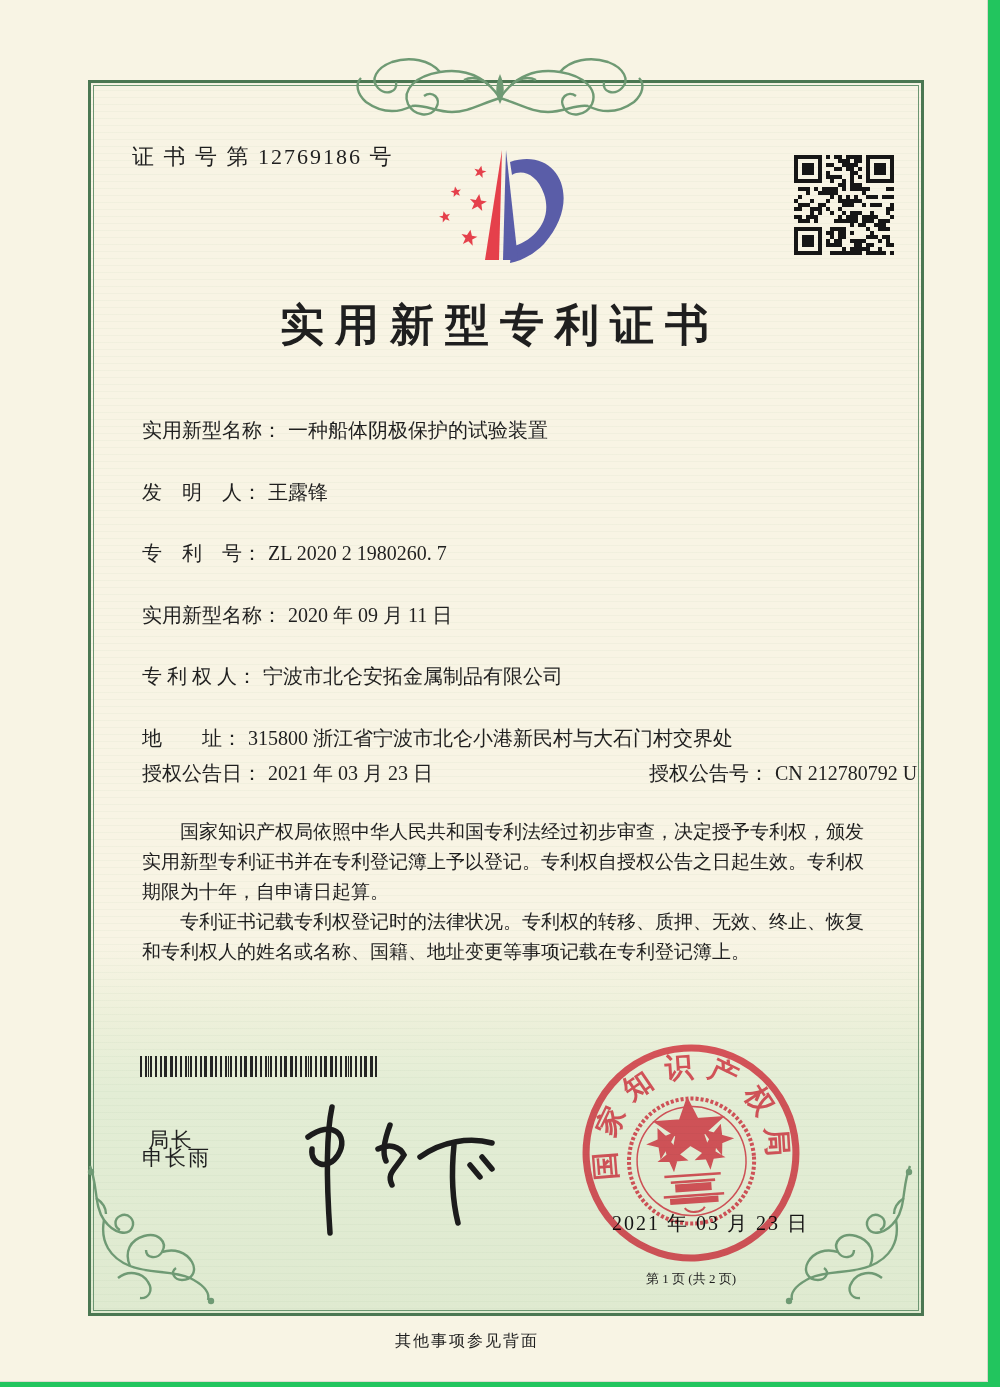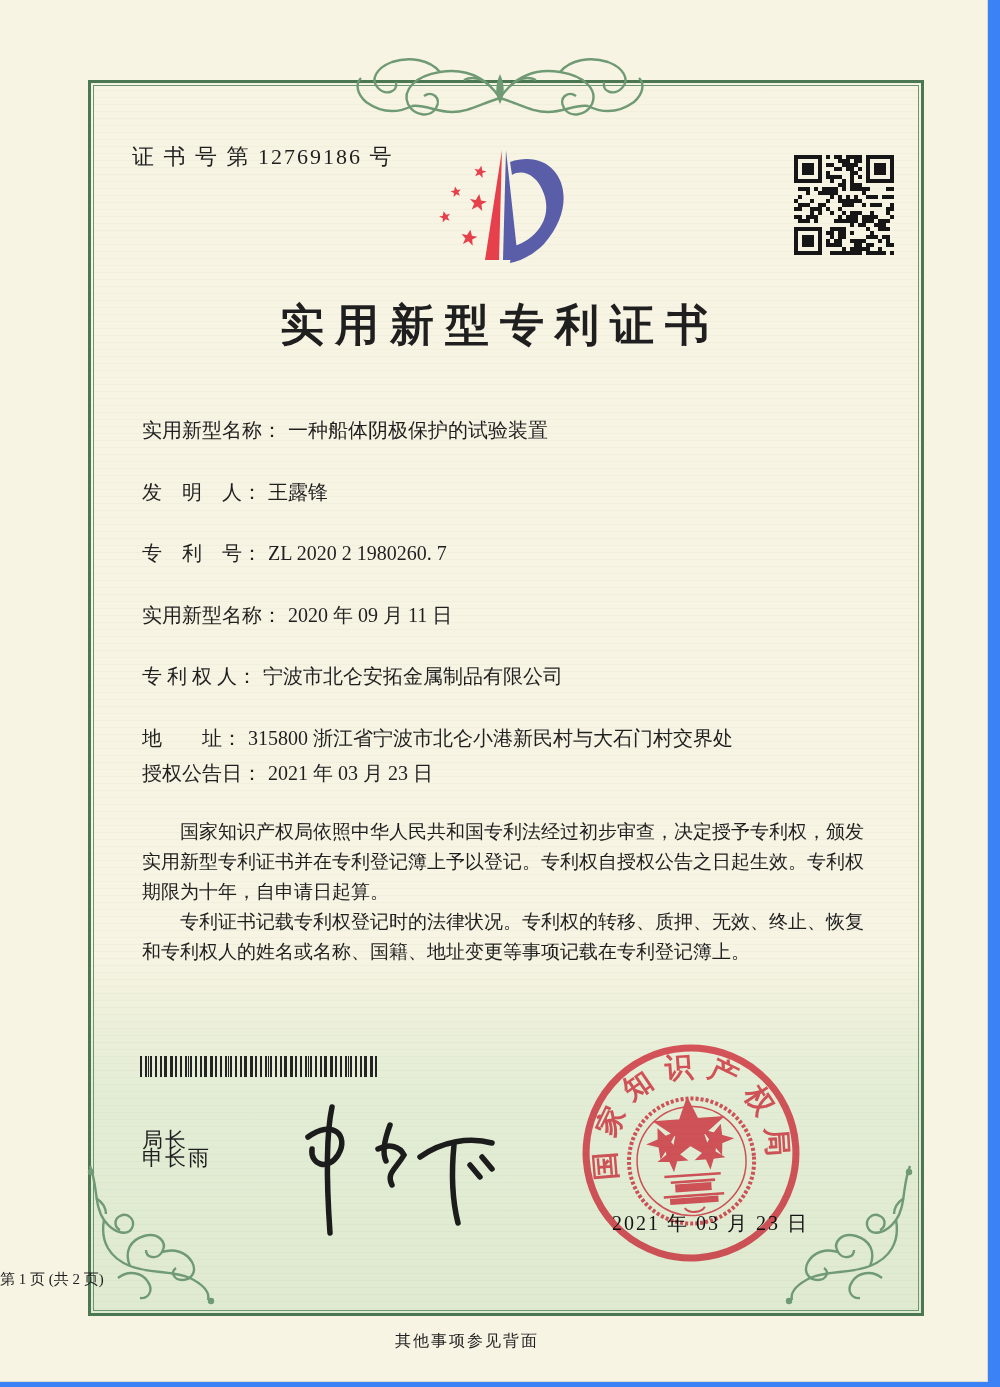--- a/index.html
+++ b/index.html
@@ -1,16 +1,16 @@
 <!DOCTYPE html>
 <html><head>
 <meta charset="utf-8">
 <style>
   html,body{margin:0;padding:0;background:#ffffff;}
-  .page{position:relative;width:1000px;height:1387px;background:#3b82f6;overflow:hidden;
+  .page{position:relative;width:1000px;height:1387px;background:#22c55e;overflow:hidden;
         font-family:"Liberation Serif","DejaVu Serif",serif;color:#1f1f1f;}
   .paper{position:absolute;left:0;top:0;width:987px;height:1381px;background:#f8f4e4;
          border-right:1px solid #d8d5ca;border-bottom:1px solid #dedbd0;}
   
   .frame{position:absolute;left:88px;top:80px;width:830px;height:1230px;
          border:3px solid #4b7752;
          background:linear-gradient(180deg,#f8f4e4 0%,#f8f4e4 70%,#edf0da 76%,#e3edd5 82%,#dfead0 100%);}
   .frame-inner{position:absolute;inset:2px;border:1px solid #6c9672;pointer-events:none;}
   .guilloche{position:absolute;inset:0;
          background:repeating-linear-gradient(180deg,rgba(120,160,120,0.10) 0 1px,transparent 1px 7px);
@@ -25,27 +25,27 @@
   .field-value{display:inline-block;margin-left:6px;}
   .grant-no-group{position:absolute;left:507px;top:0;}
   .paragraphs{position:absolute;left:142px;top:818px;width:722px;font-size:19px;
               line-height:30px;text-align:justify;}
   .paragraphs p{margin:0;text-indent:2em;font-family:Liberation Mono, monospace;}
   .barcode{position:absolute;left:140px;top:1056px;width:238px;height:21px;
      background-image:
        repeating-linear-gradient(90deg,#242424 0 2px,transparent 2px 5px),
        repeating-linear-gradient(90deg,#242424 0 1px,transparent 1px 8px);
      background-color:transparent;}
-  .director-title{position:absolute;left:142px;top:1126px;font-size:21px;letter-spacing:2px;}
+  .director-title{position:absolute;left:148px;top:1126px;font-size:21px;letter-spacing:2px;}
   .director-name{position:absolute;left:142px;top:1144px;font-size:21px;letter-spacing:2px;}
   .signature{position:absolute;left:292px;top:1095px;}
   .seal{position:absolute;left:578px;top:1040px;width:226px;height:226px;
         mix-blend-mode:multiply;opacity:.92;transform:rotate(-4deg);}
   .seal-date{position:absolute;left:612px;top:1210px;font-size:20px;letter-spacing:2px;color:#141414;}
-  .page-info{position:absolute;left:0;top:1270px;width:736px;text-align:left;font-size:15px;}
+  .page-info{position:absolute;left:0;top:1270px;width:736px;text-align:right;font-size:13px;}
   .footer-note{position:absolute;left:0;top:1331px;width:934px;text-align:center;font-size:16px;letter-spacing:2px;}
   .ornament{position:absolute;pointer-events:none;}
   .orn-top{left:350px;top:46px;}
   .orn-bl{left:70px;top:1158px;}
   .orn-br{left:780px;top:1158px;transform:scaleX(-1);}
 </style>
 </head>
 <body>
 
 <div class="page">
@@ -440,20 +440,23 @@
     <span class="field-label">实用新型名称：</span><span class="field-value">2020 年 09 月 11 日</span>
   </div>
   <div class="field-row" style="top:663px">
     <span class="field-label">专 利 权 人：</span><span class="field-value">宁波市北仑安拓金属制品有限公司</span>
   </div>
   <div class="field-row" style="top:725px">
     <span class="field-label">地　　址：</span><span class="field-value">315800 浙江省宁波市北仑小港新民村与大石门村交界处</span>
   </div>
   <div class="field-row" style="top:760px;width:760px">
     <span class="field-label">授权公告日：</span><span class="field-value">2021 年 03 月 23 日</span>
+    <span class="grant-no-group">
+      <span class="field-label">授权公告号：</span><span class="field-value">CN 212780792 U</span>
+    </span>
   </div>
 
   <div class="paragraphs">
     <p>国家知识产权局依照中华人民共和国专利法经过初步审查，决定授予专利权，颁发实用新型专利证书并在专利登记簿上予以登记。专利权自授权公告之日起生效。专利权期限为十年，自申请日起算。</p>
     <p>专利证书记载专利权登记时的法律状况。专利权的转移、质押、无效、终止、恢复和专利权人的姓名或名称、国籍、地址变更等事项记载在专利登记簿上。</p>
   </div>
 
   <div class="barcode"></div>
 
   <div class="director-title">局长</div>

